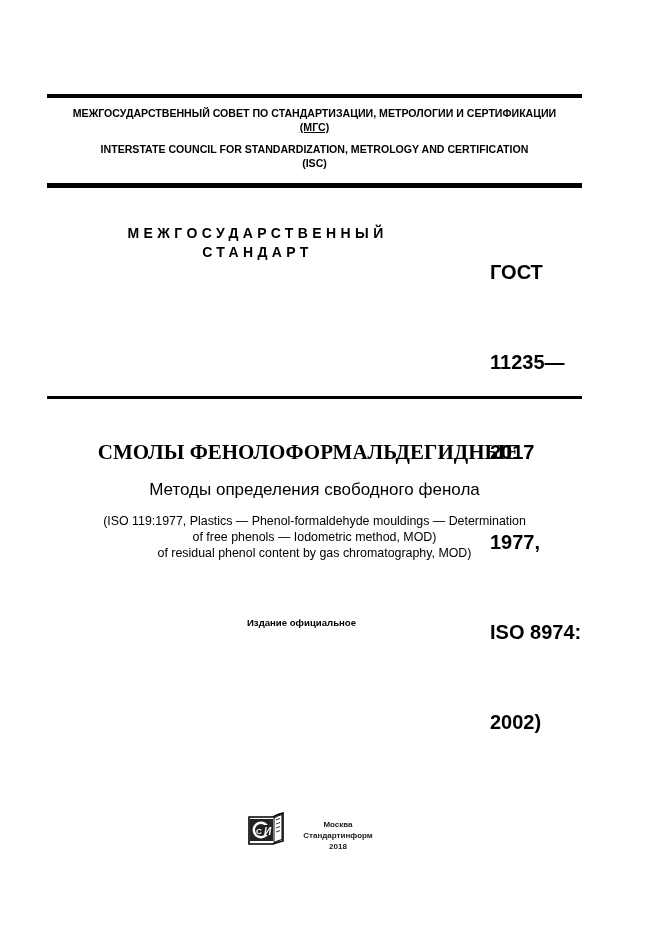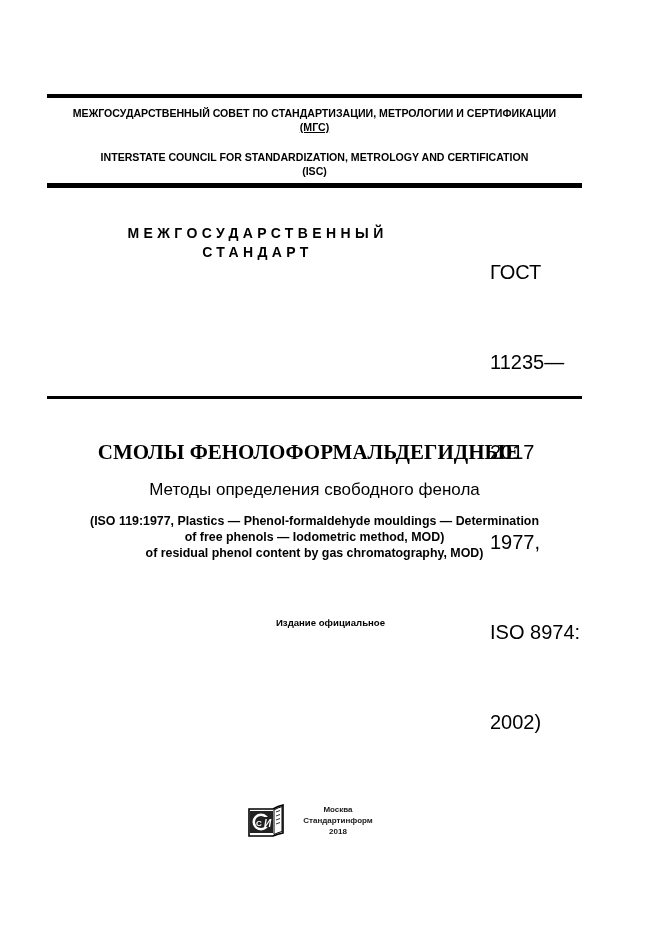--- a/index.html
+++ b/index.html
@@ -28,40 +28,40 @@
     .council {
       position: absolute;
       left: 47px;
       width: 535px;
       top: 106px;
       text-align: center;
       font-weight: bold;
       font-size: 10.6px;
       line-height: 14px;
     }
-    .council .ru-line2 { margin-bottom: 16px; text-decoration: underline; }
+    .council .ru-line2 { margin-bottom: 8px; text-decoration: underline; }
     .council .en-line1 { font-size: 10.6px; }
 
     .std-kind {
       position: absolute;
       left: 120px;
       width: 275px;
       top: 224px;
       text-align: center;
       font-weight: bold;
       font-size: 14px;
       line-height: 19px;
       letter-spacing: 4.4px;
     }
 
     .gost-block {
       position: absolute;
       left: 490px;
       top: 197px;
-      font-weight: normal;
+      font-weight: bold;
       font-size: 20px;
       line-height: 30px;
       white-space: pre;
     }
     .gost-block div { height: 30px; }
 
     .title {
       position: absolute;
       left: 41px;
       width: 535px;
@@ -81,27 +81,27 @@
       font-weight: normal;
       font-size: 17px;
       line-height: 22px;
     }
     .iso-refs {
       position: absolute;
       left: 47px;
       width: 535px;
       top: 513px;
       text-align: center;
-      font-weight: bold;
+      font-weight: normal;
       font-size: 12.4px;
       line-height: 16px;
     }
     .edition {
       position: absolute;
-      left: 63px;
+      left: 34px;
       width: 535px;
       top: 617px;
       text-align: center;
       font-weight: bold;
       font-size: 9.6px;
       line-height: 12px;
     }
 
     .publisher {
       position: absolute;
@@ -116,20 +116,21 @@
       height: 34px;
       display: block;
     }
     .pub-text {
       text-align: center;
       font-weight: bold;
       font-size: 8px;
       line-height: 11px;
       color: #1a1a1a;
       width: 86px;
+      margin-top: 16px;
     }
   </style>
 </head>
 <body>
 
 <div class="rule rule-top"></div>
 
 <div class="council">
   <div>МЕЖГОСУДАРСТВЕННЫЙ СОВЕТ ПО СТАНДАРТИЗАЦИИ, МЕТРОЛОГИИ И СЕРТИФИКАЦИИ</div>
   <div class="ru-line2">(МГС)</div>

